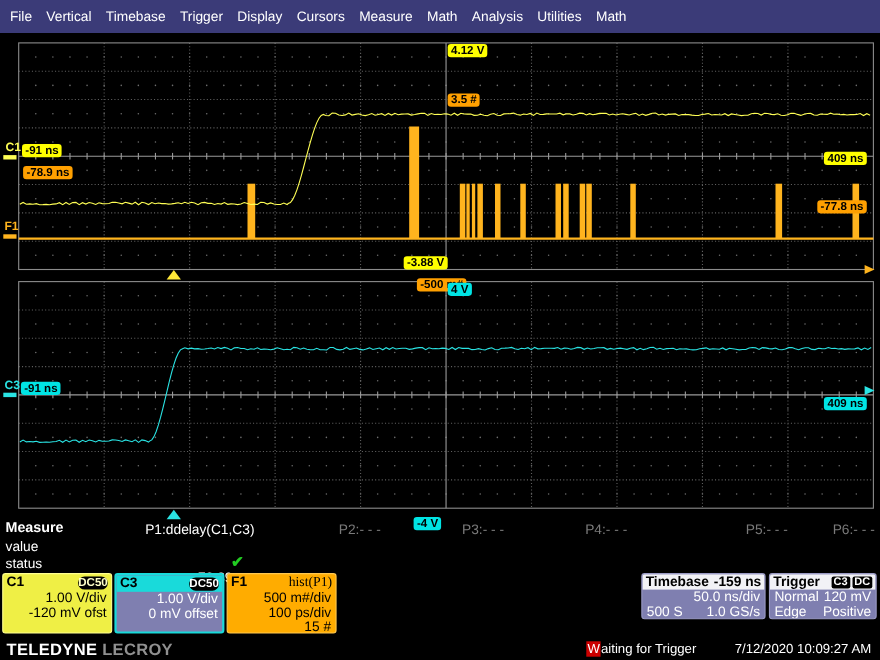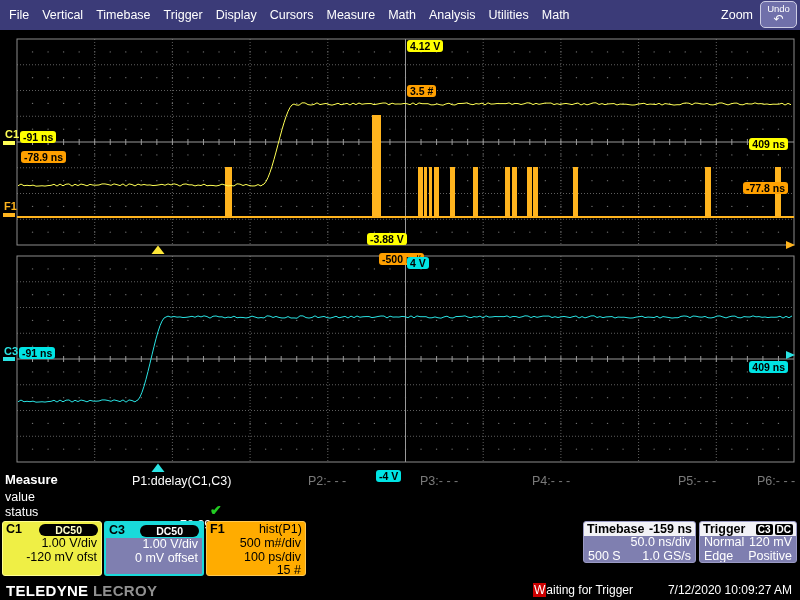--- a/index.html
+++ b/index.html
@@ -30,28 +30,28 @@
   .mgray { color:#7a7a7a; }
   .mvalue { text-align:right; width:98px; }
   .mcheck { color:#22cc22; font-size:14px; font-weight:bold; }
 
   
   .descbox { position:absolute; top:521px; width:100px; height:55px; border-radius:3px; font-size:12.5px; overflow:hidden; }
   .boxhead { display:flex; justify-content:space-between; align-items:center; padding:1px 3px;
              font-weight:bold; font-size:12.5px; line-height:13px; }
   .boxline { text-align:right; padding-right:4px; line-height:13.5px; }
   .boxflex { display:flex; justify-content:space-between; padding:0 4px; line-height:13.5px; }
-  .pill { background:#000; border-radius:6px; padding:0 16px; font-size:10.5px; font-weight:bold; line-height:12px; }
+  .pill { background:#000; border-radius:6px; padding:0 0; font-size:10.5px; font-weight:bold; line-height:12px; }
   .c1box { left:2px; background:#efef45; color:#000; border:1px solid #ffff90; }
   .c1box .pill { color:#ffffc8; }
   .c3box { left:104px; background:#7f7fb0; color:#fff; border:2px solid #19dada; }
   .c3box .boxhead { background:#19dada; color:#000; }
   .c3box .pill { color:#fff; }
   .f1box { left:206px; background:#ffac00; color:#000; border:1px solid #ffc850; }
-  .f1box .boxhead span:last-child { font-weight:normal; }
+  .f1box .boxhead span:last-child { font-weight:normal;font-family:Liberation Serif, serif; }
   .utilbox { position:absolute; top:521px; height:42px; background:#7f7fb0; color:#fff;
              border-radius:3px; font-size:12.5px; overflow:hidden; border:1px solid #9a9ac4; }
   .utilbox .boxhead { background:#f2f2f6; color:#000; height:14px; }
   .tbbox { left:583px; width:113px; }
   .trbox { left:699px; width:98px; }
   .minipill { background:#000; color:#fff; border-radius:2px; padding:0 2px; font-size:10px; font-weight:bold; line-height:11px; }
 
   
   .statusbar { position:absolute; left:0; top:580px; width:800px; height:20px; background:#000; color:#fff; }
   .brand { position:absolute; left:6px; top:2px; font-size:15px; font-weight:bold; letter-spacing:0.3px; }
@@ -71,27 +71,20 @@
   <span class="menu-item">Vertical</span>
   <span class="menu-item">Timebase</span>
   <span class="menu-item">Trigger</span>
   <span class="menu-item">Display</span>
   <span class="menu-item">Cursors</span>
   <span class="menu-item">Measure</span>
   <span class="menu-item">Math</span>
   <span class="menu-item">Analysis</span>
   <span class="menu-item">Utilities</span>
   <span class="menu-item">Math</span>
-  <div class="menu-right">
-    <span class="menu-item">Zoom</span>
-    <button class="undo-btn">
-      <span>Undo</span>
-      <span class="undo-arrow">↶</span>
-    </button>
-  </div>
 </div>
 
 
 <svg id="scope-svg" width="800" height="600">
     <circle cx="32.54" cy="51.875" r="0.7" fill="#6e6e6e"></circle>
     <circle cx="48.08" cy="51.875" r="0.7" fill="#6e6e6e"></circle>
     <circle cx="63.620000000000005" cy="51.875" r="0.7" fill="#6e6e6e"></circle>
     <circle cx="79.16" cy="51.875" r="0.7" fill="#6e6e6e"></circle>
     <circle cx="94.7" cy="51.875" r="0.7" fill="#6e6e6e"></circle>
     <circle cx="110.24000000000001" cy="51.875" r="0.7" fill="#6e6e6e"></circle>

